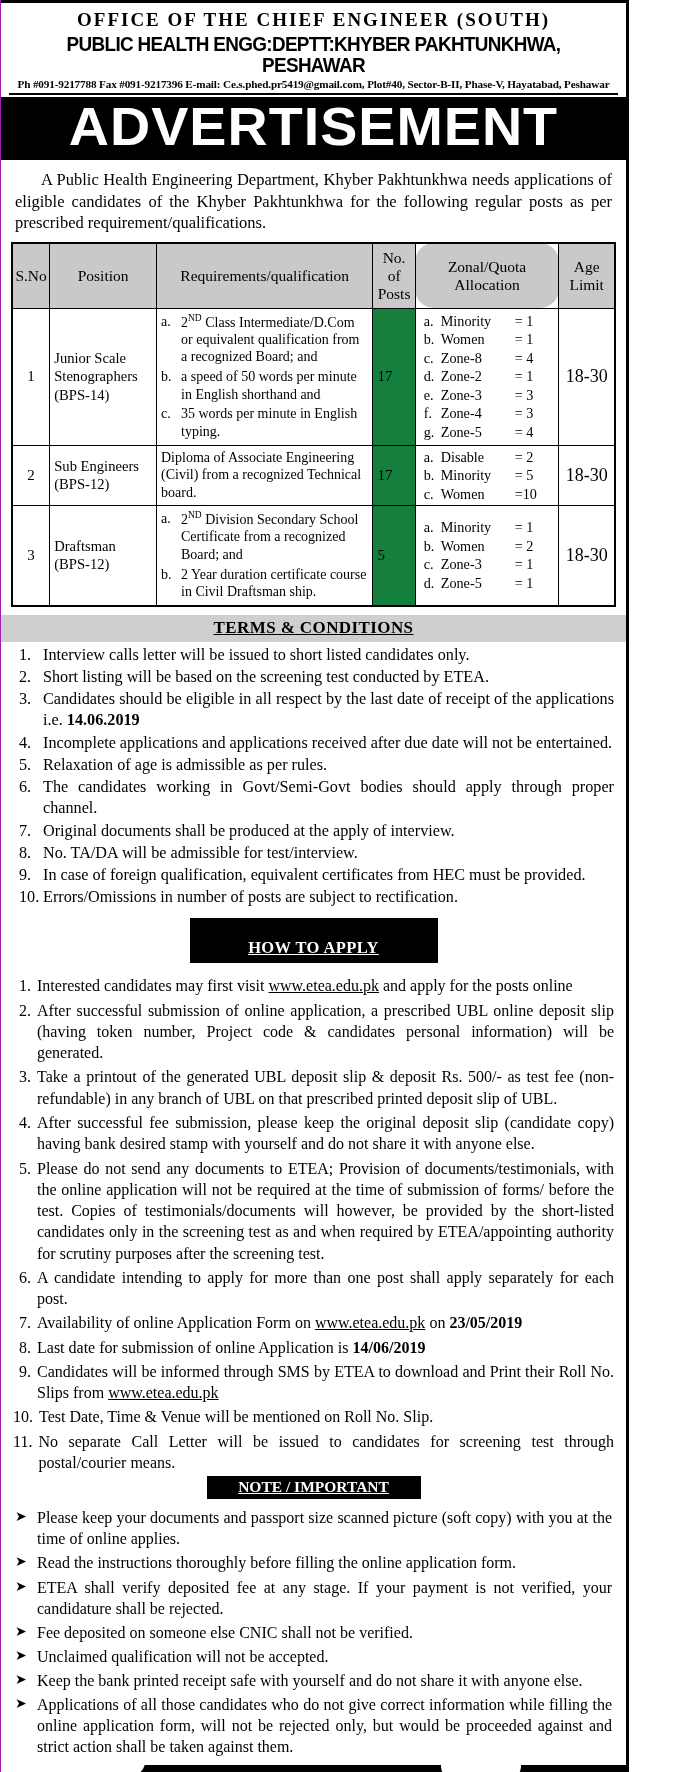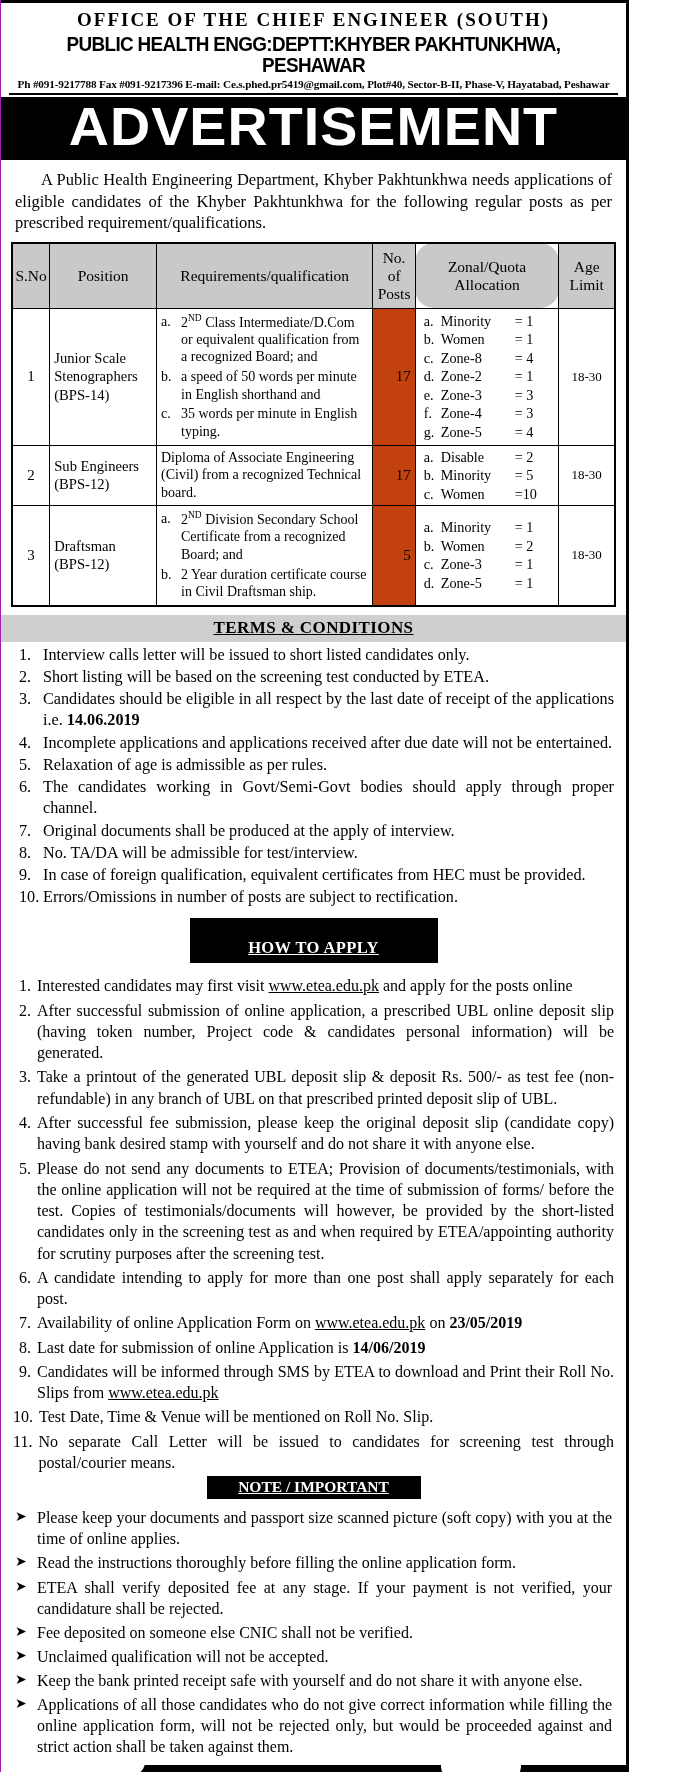--- a/index.html
+++ b/index.html
@@ -100,28 +100,28 @@
     background: #c9c9c9;
     text-align: center;
     font-weight: normal;
     font-size: 15.5px;
     line-height: 1.15;
     padding: 5px 2px;
   }
   .c-sno   { width: 38px;  text-align: center; }
   .c-pos   { width: 112px; }
   .c-req   { width: 232px; }
-  .c-posts { width: 44px;  text-align: right; background: #c2410c; }
+  .c-posts { width: 44px;  text-align: left; background: #15803d; }
   .c-zonal { width: 150px; border-radius: 19px; }
   .c-age   { width: 62px;  text-align: center; }
 
   td.c-sno { font-size: 15px; }
   td.c-pos { font-size: 14.6px; line-height: 1.28; padding-left: 8px; }
   td.c-posts { font-size: 15px; font-weight: normal; }
-  td.c-age { font-size: 13px; }
+  td.c-age { font-size: 18px; }
   .req-item {
     display: flex;
     gap: 6px;
     line-height: 1.26;
     font-size: 14px;
     margin: 2px 0;
   }
   .req-item .mk { width: 14px; flex: 0 0 14px; }
   .req-item .bd { flex: 1; }
   .req-plain { font-size: 14px; line-height: 1.26; }

